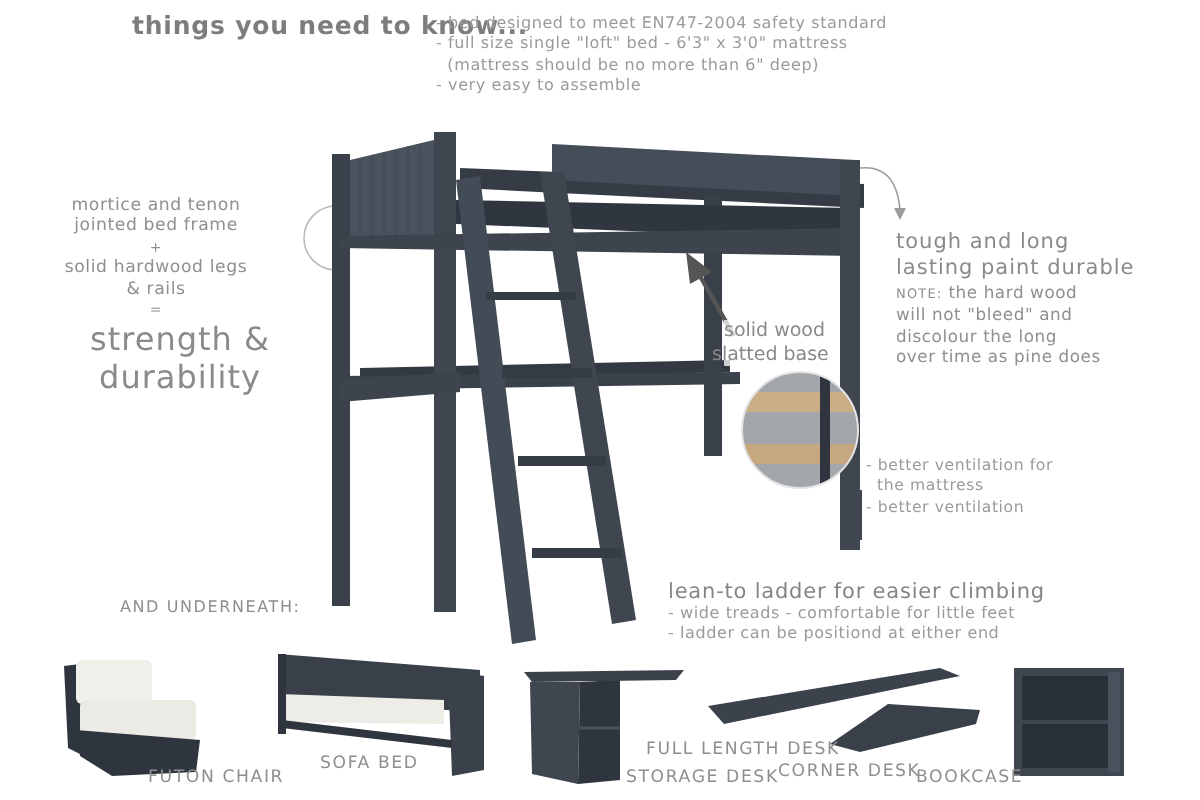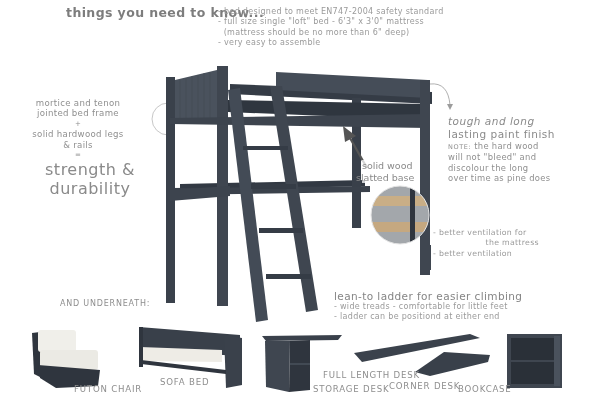--- a/index.html
+++ b/index.html
@@ -91,38 +91,38 @@
     <rect x="370" y="185" width="60" height="60" fill="#a3a7ab"></rect>
     <rect x="370" y="196" width="60" height="10" fill="#c9ae86"></rect>
     <rect x="370" y="222" width="60" height="10" fill="#c5a880"></rect>
     <rect x="410" y="185" width="5" height="60" fill="#2f353e"></rect>
   </g>
   <circle cx="400" cy="215" r="29" fill="none" stroke="#e4e4e4" stroke-width="1"></circle>
   <rect x="424" y="245" width="7" height="25" fill="#3f4650"></rect>
 </svg>
 
 <div class="abs" style="left:448px; top:115px;">
-  <div class="big" style="font-size:10.5px; line-height:13px;font-style:italic;">tough and long</div>
-  <div class="big" style="font-size:10.5px; line-height:13px;">lasting paint finish</div>
+  <div class="big" style="font-size:10.5px; line-height:13px;">tough and long</div>
+  <div class="big" style="font-size:10.5px; line-height:13px;">lasting paint durable</div>
   <div class="mid" style="font-size:8.4px;">
     <span class="note-tag">NOTE:</span>
     <span>the hard wood</span>
   </div>
   <div class="mid" style="font-size:8.4px;">will not "bleed" and</div>
   <div class="mid" style="font-size:8.4px;">discolour the long</div>
   <div class="mid" style="font-size:8.4px;">over time as pine does</div>
 </div>
 
 <div class="abs" style="left:362px; top:160px; font-size:9.5px; line-height:11.5px; color:#8a8a8a; background:rgba(255,255,255,0.75);">
   <div>solid wood</div>
   <div style="margin-left:-6px;">slatted base</div>
 </div>
 <ul class="abs bullets small" style="left:433px; top:228px; font-size:7.8px;">
   <li>- better ventilation for</li>
-  <li style="white-space:pre;margin-left:47px;">  the mattress</li>
+  <li style="white-space:pre;">  the mattress</li>
   <li>- better ventilation</li>
 </ul>
 
 <div class="abs" style="left:334px; top:290px;">
   <div style="font-size:10.5px; color:#858585; letter-spacing:0.4px;">lean-to ladder for easier climbing</div>
   <div class="small" style="font-size:8px;">- wide treads - comfortable for little feet</div>
   <div class="small" style="font-size:8px;">- ladder can be positiond at either end</div>
 </div>
 
 <div class="abs caps" style="left:60px; top:299px; font-size:8px;">AND UNDERNEATH:</div>

